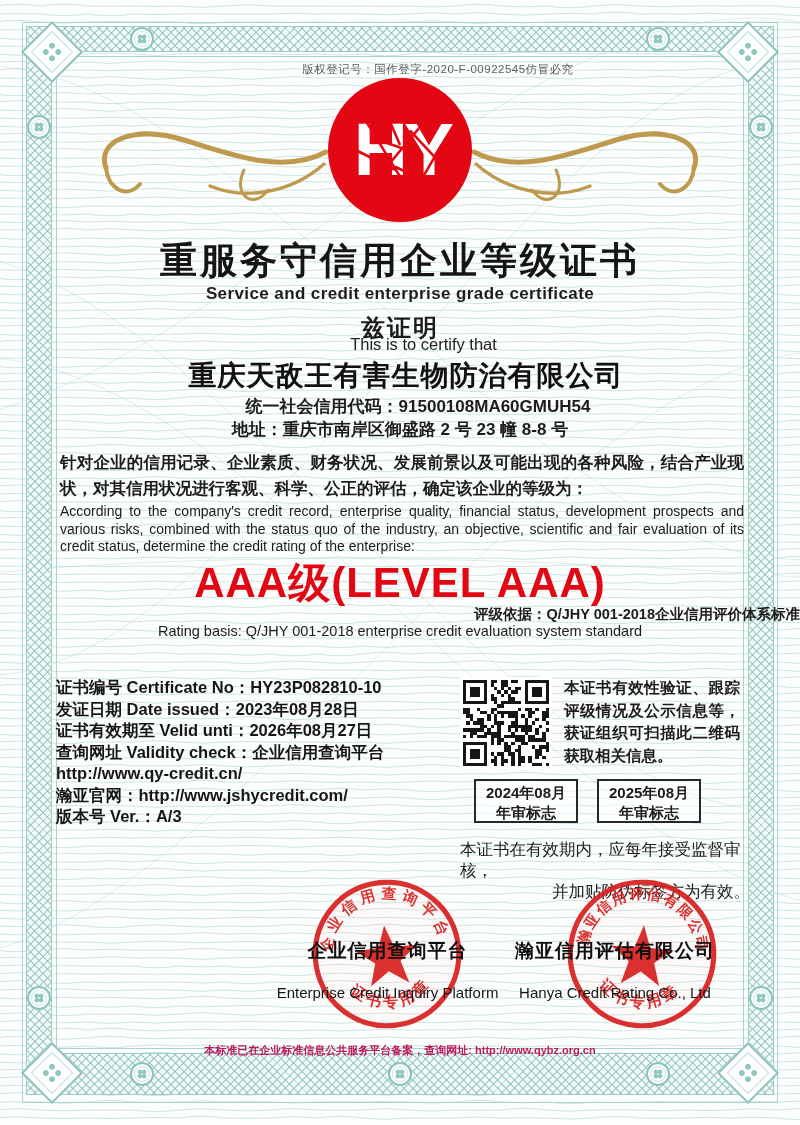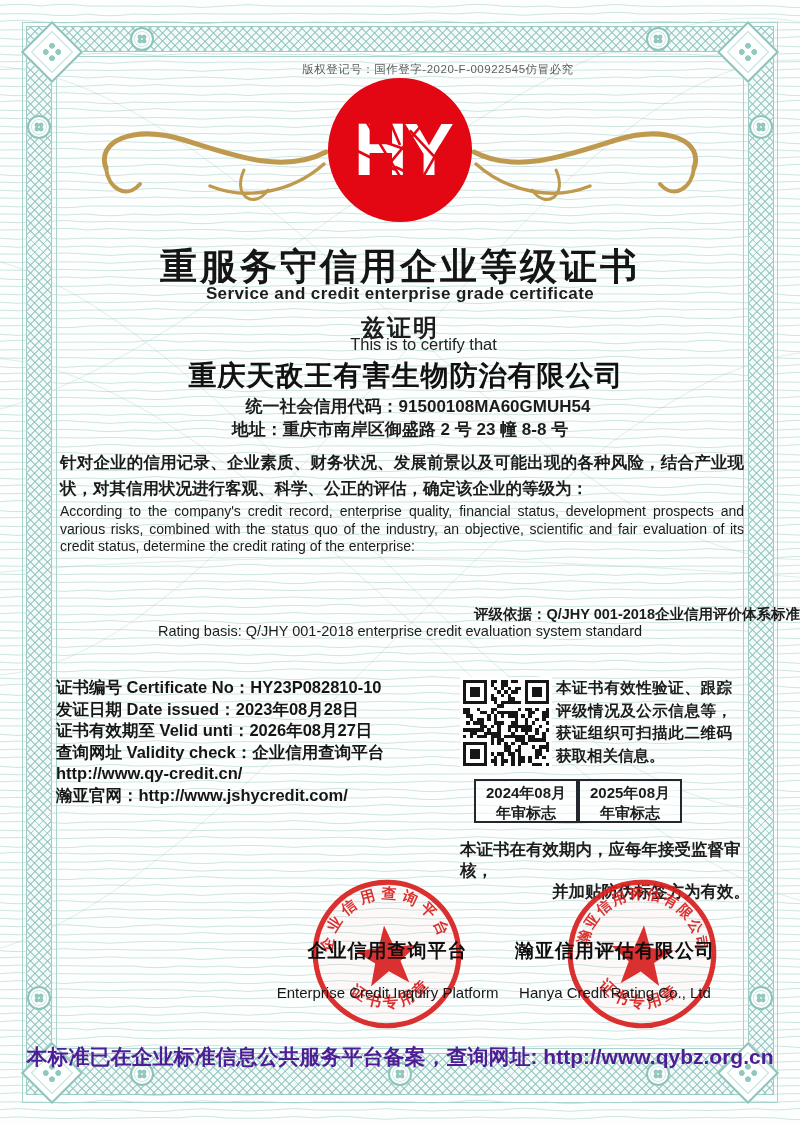--- a/index.html
+++ b/index.html
@@ -45,59 +45,59 @@
       radial-gradient(circle at 68% 68%, #93c8c0 2px, transparent 2.6px); }
 
   
   .abs { position:absolute; left:0; right:0; text-align:center; z-index:3; }
   .copyright { top:62px; font-size:11.5px; color:#5d5d5d; padding-left:76px; letter-spacing:.5px; }
   .logo { position:absolute; top:76px; left:326px; z-index:3; }
   .flourish { position:absolute; z-index:2; }
   .flourish.fl { left:92px; top:112px; }
   .flourish.fr { right:92px; top:112px; transform:scaleX(-1); }
 
-  .title { top:242px; font-size:37px; font-weight:900; letter-spacing:3px; color:#151515; }
+  .title { top:236px; font-size:37px; font-weight:900; letter-spacing:3px; color:#151515; }
   .subtitle { top:284px; font-size:17px; font-weight:600; color:#1d1d1d; letter-spacing:.4px; }
   .certify-zh { top:312px; font-size:24px; font-weight:600; letter-spacing:2px; }
   .certify-en { top:335px; font-size:16.5px; color:#222;padding-left:47px; }
   .company { top:357px; font-size:28px; font-weight:900; letter-spacing:1px; color:#111;margin-left:12px; }
   .code { top:395px; font-size:17px; font-weight:600;padding-left:36px; }
   .address { top:418px; font-size:17px; font-weight:600; }
 
   .para { position:absolute; left:60px; right:56px; z-index:3; text-align:justify; }
   .para-zh { top:449px; font-size:16.5px; font-weight:600; line-height:26px; }
   .para-en { top:503px; font-size:14px; line-height:17.5px; color:#1a1a1a; }
 
   .level { top:555px; font-size:42px; font-weight:900; letter-spacing:1px; }
   .basis-zh { top:605px; font-size:14.5px; font-weight:600;text-align:right; }
   .basis-en { top:623px; font-size:14.5px; }
 
   .details-row { position:absolute; top:677px; left:56px; right:50px; display:flex; z-index:3; }
   .details-left { width:402px; font-size:16.5px; line-height:21.5px; font-weight:600; color:#161616; }
   .details-left .dval { font-weight:600; }
   .details-right { margin-left:10px; flex:1; }
-  .qr-row { display:flex; gap:4px; }
+  .qr-row { display:flex; gap:12px; }
   .qr-box { width:92px; height:92px; background:#ffffff; padding:3px; flex:0 0 auto; }
   .qr-note { font-size:15.5px; line-height:22.6px; font-weight:600; width:176px; text-align:justify; }
-  .year-row { display:flex; margin-top:10px; margin-left:14px;border-radius:16px; }
+  .year-row { display:flex; gap:19px; margin-top:10px; margin-left:14px;border-radius:16px; }
   .year-box { width:104px; height:44px; border:2px solid #23272e; background:rgba(255,255,255,.55);
     text-align:center; font-size:15px; line-height:20px; padding-top:2px; font-weight:600; }
-  .supervision { margin-top:16px; width:290px; font-size:16.5px; line-height:21px; font-weight:700; }
+  .supervision { margin-top:16px; width:290px; font-size:16.5px; line-height:21px; font-weight:400; }
   .supervision .l2 { text-align:right; }
 
   .seal { position:absolute; z-index:3; opacity:.92; }
   .seal.s1 { left:305px; top:872px; transform:rotate(-6deg); }
   .seal.s2 { left:560px; top:872px; transform:rotate(4deg); }
   .org-label { position:absolute; z-index:4; text-align:center; }
   .org-label .zh { font-size:19px; font-weight:700; color:#0f0f0f; letter-spacing:1px; }
   .org-label .en { font-size:15px; margin-top:20px; color:#161616; }
   .org1 { left:260px; top:938px; width:255px; }
   .org2 { left:490px; top:938px; width:250px; }
 
-  .footer { top:1043px; font-size:21px; font-weight:600; color:#4c1d95; }
+  .footer { top:1043px; font-size:11px; font-weight:600; color:#be185d; }
 </style>
 </head>
 <body>
 
 <div class="page">
 
   <svg id="waves" width="800" height="1125">
       <path d="M-5 6 q23 -3.4 46 0 q23 -3.4 46 0 q23 0.3 46 0 q23 0.9 46 0 q23 2.9 46 0 q23 -2.7 46 0 q23 -0.0 46 0 q23 0.3 46 0 q23 0.7 46 0 q23 2.0 46 0 q23 -3.2 46 0 q23 1.7 46 0 q23 3.3 46 0 q23 -3.0 46 0 q23 1.4 46 0 q23 -0.3 46 0 q23 -0.7 46 0 q23 3.2 46 0" fill="none" stroke="#7fb8b0" stroke-opacity="0.42" stroke-width="0.9"></path>
       <path d="M-5 14 q23 -0.7 46 0 q23 3.2 46 0 q23 3.5 46 0 q23 1.1 46 0 q23 -0.5 46 0 q23 -0.0 46 0 q23 -1.5 46 0 q23 -0.5 46 0 q23 1.2 46 0 q23 -2.4 46 0 q23 -2.9 46 0 q23 2.5 46 0 q23 -1.3 46 0 q23 -3.5 46 0 q23 -0.3 46 0 q23 -1.5 46 0 q23 0.5 46 0 q23 3.2 46 0" fill="none" stroke="#7fb8b0" stroke-opacity="0.42" stroke-width="0.9"></path>
       <path d="M-5 22 q23 -3.4 46 0 q23 2.0 46 0 q23 -1.4 46 0 q23 -1.3 46 0 q23 3.2 46 0 q23 0.3 46 0 q23 1.2 46 0 q23 1.1 46 0 q23 0.9 46 0 q23 -2.4 46 0 q23 3.0 46 0 q23 1.9 46 0 q23 -0.3 46 0 q23 1.6 46 0 q23 -1.2 46 0 q23 1.5 46 0 q23 0.5 46 0 q23 1.8 46 0" fill="none" stroke="#7fb8b0" stroke-opacity="0.42" stroke-width="0.9"></path>
@@ -305,31 +305,33 @@
   <div class="abs subtitle">Service and credit enterprise grade certificate</div>
   <div class="abs certify-zh">兹证明</div>
   <div class="abs certify-en">This is to certify that</div>
   <div class="abs company">重庆天敌王有害生物防治有限公司</div>
   <div class="abs code">统一社会信用代码：91500108MA60GMUH54</div>
   <div class="abs address">地址：重庆市南岸区御盛路 2 号 23 幢 8-8 号</div>
 
   <div class="para para-en">According to the company's credit record, enterprise quality, financial status, development prospects and various risks, combined with the status quo of the industry, an objective, scientific and fair evaluation of its credit status, determine the credit rating of the enterprise:</div>
   <div class="para para-zh">针对企业的信用记录、企业素质、财务状况、发展前景以及可能出现的各种风险，结合产业现状，对其信用状况进行客观、科学、公正的评估，确定该企业的等级为：</div>
 
+  <div class="abs level" style="color:#e30613">AAA级(LEVEL AAA)</div>
   <div class="abs basis-zh">评级依据：Q/JHY 001-2018企业信用评价体系标准</div>
   <div class="abs basis-en">Rating basis: Q/JHY 001-2018 enterprise credit evaluation system standard</div>
 
   <div class="details-row">
     <div class="details-left">
       <div><span>证书编号 Certificate No：</span><span class="dval">HY23P082810-10</span></div>
       <div><span>发证日期 Date issued：</span><span class="dval">2023年08月28日</span></div>
       <div><span>证书有效期至 Velid unti：</span><span class="dval">2026年08月27日</span></div>
       <div><span>查询网址 Validity check：</span><span class="dval">企业信用查询平台</span></div>
       <div><span></span><span class="dval">http://www.qy-credit.cn/</span></div>
       <div><span>瀚亚官网：</span><span class="dval">http://www.jshycredit.com/</span></div>
+      <div><span>版本号 Ver.：</span><span class="dval">A/3</span></div>
     </div>
     <div class="details-right">
       <div class="qr-row">
         <div class="qr-box">
           <svg id="qr-svg" width="86" height="86" viewBox="0 0 25 25" shape-rendering="crispEdges">
               <rect x="0" y="0" width="25" height="25" fill="#ffffff"></rect>
               <rect x="8" y="0" width="1" height="1" fill="#161616"></rect>
               <rect x="9" y="0" width="1" height="1" fill="#161616"></rect>
               <rect x="11" y="0" width="1" height="1" fill="#161616"></rect>
               <rect x="12" y="0" width="1" height="1" fill="#161616"></rect>

